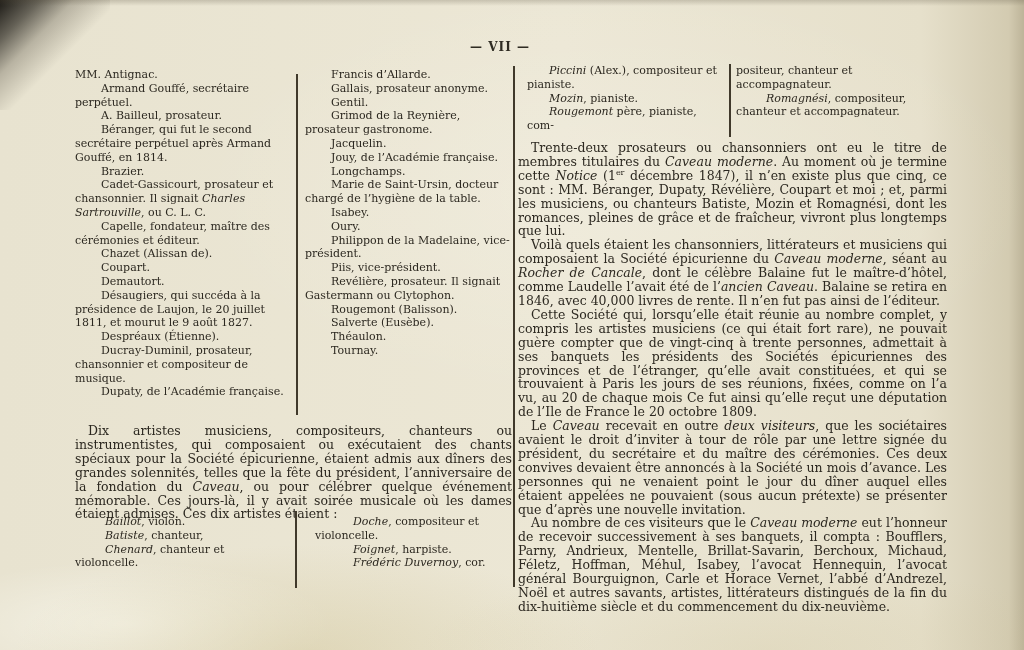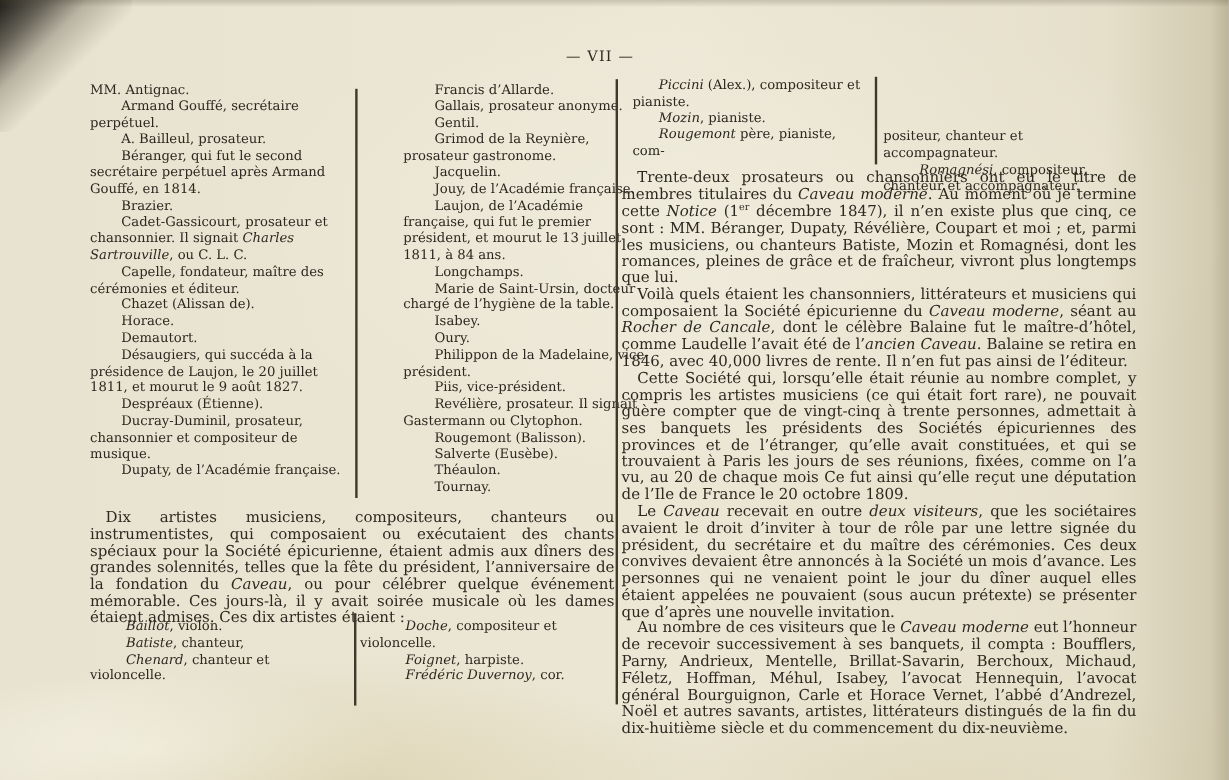--- a/index.html
+++ b/index.html
@@ -22,21 +22,21 @@
     background:linear-gradient(135deg, rgba(18,16,12,0.95) 0%, rgba(30,27,21,0.65) 18%, rgba(60,54,42,0.28) 34%, rgba(60,54,42,0) 55%);
     pointer-events:none;
   }
   #top-edge{
     position:absolute;left:0;top:0;right:0;height:6px;
     background:linear-gradient(180deg, rgba(90,82,64,0.25), rgba(90,82,64,0));
     pointer-events:none;
   }
   #folio{
     position:absolute;top:40px;left:0;width:1000px;
-    text-align:center;font-size:12px;font-weight:normal;
+    text-align:center;font-size:12px;font-weight:bold;
     letter-spacing:1px;color:#2f2b22;
   }
   .col{position:absolute;font-size:11px;line-height:13.8px;}
   .col p{margin:0;text-indent:0;}
   .col p.ind{text-indent:26px;}
   .paras{position:absolute;font-size:12.5px;line-height:13.9px;text-align:justify;}
   .paras p{margin:0;text-indent:13px;}
   .vrule{position:absolute;width:2px;background:#40392b;}
   sup{font-size:8px;line-height:0;vertical-align:super;}
   #artists-left p.ind{text-indent:30px;}
@@ -56,38 +56,37 @@
 
   <div id="col1" class="col" style="left:75px;top:68px;width:216px;">
       <p>MM. Antignac.</p>
       <p class="ind">Armand Gouffé, secrétaire perpétuel.</p>
       <p class="ind">A. Bailleul, prosateur.</p>
       <p class="ind">Béranger, qui fut le second secrétaire perpétuel après Armand Gouffé, en 1814.</p>
       <p class="ind">Brazier.</p>
       <p class="ind">Cadet-Gassicourt, prosateur et chansonnier. Il signait <i>Charles Sartrouville</i>, ou C. L. C.</p>
       <p class="ind">Capelle, fondateur, maître des cérémonies et éditeur.</p>
       <p class="ind">Chazet (Alissan de).</p>
-      <p class="ind">Horace.</p>
+      <p class="ind">Coupart.</p>
       <p class="ind">Demautort.</p>
       <p class="ind">Désaugiers, qui succéda à la présidence de Laujon, le 20 juillet 1811, et mourut le 9 août 1827.</p>
       <p class="ind">Despréaux (Étienne).</p>
       <p class="ind">Ducray-Duminil, prosateur, chansonnier et compositeur de musique.</p>
       <p class="ind">Dupaty, de l’Académie française.</p>
     </div>
 
   <div class="vrule" style="left:296px;top:74px;height:341px;"></div>
 
-  <div id="col2" class="col" style="left:305px;top:68px;width:206px;margin-left:31px;">
+  <div id="col2" class="col" style="left:305px;top:68px;width:206px;">
       <p class="ind">Francis d’Allarde.</p>
       <p class="ind">Gallais, prosateur anonyme.</p>
       <p class="ind">Gentil.</p>
       <p class="ind">Grimod de la Reynière, prosateur gastronome.</p>
       <p class="ind">Jacquelin.</p>
       <p class="ind">Jouy, de l’Académie française.</p>
-      <p class="ind">Laujon, de l’Académie française, qui fut le premier président, et mourut le 13 juillet 1811, à 84 ans.</p>
       <p class="ind">Longchamps.</p>
       <p class="ind">Marie de Saint-Ursin, docteur chargé de l’hygiène de la table.</p>
       <p class="ind">Isabey.</p>
       <p class="ind">Oury.</p>
       <p class="ind">Philippon de la Madelaine, vice-président.</p>
       <p class="ind">Piis, vice-président.</p>
       <p class="ind">Revélière, prosateur. Il signait Gastermann ou Clytophon.</p>
       <p class="ind">Rougemont (Balisson).</p>
       <p class="ind">Salverte (Eusèbe).</p>
       <p class="ind">Théaulon.</p>
@@ -97,21 +96,21 @@
   <div class="vrule" style="left:513px;top:66px;height:521px;"></div>
 
   <div id="col3" class="col" style="left:527px;top:64px;width:199px;">
       <p class="ind"><i>Piccini</i> (Alex.), compositeur et pianiste.</p>
       <p class="ind"><i>Mozin</i>, pianiste.</p>
       <p class="ind"><i>Rougemont</i> père, pianiste, com-</p>
     </div>
 
   <div class="vrule" style="left:729px;top:64px;height:73px;"></div>
 
-  <div id="col4" class="col" style="left:736px;top:64px;width:210px;margin-top:43px;">
+  <div id="col4" class="col" style="left:736px;top:64px;width:210px;">
       <p>positeur, chanteur et accompagnateur.</p>
       <p class="ind"><i>Romagnési</i>, compositeur, chanteur et accompagnateur.</p>
     </div>
 
   <div id="right-text" class="paras" style="left:518px;top:141px;width:429px;">
       <p>Trente-deux prosateurs ou chansonniers ont eu le titre de membres titulaires du <i>Caveau moderne</i>. Au moment où je termine cette <i>Notice</i> (1<sup>er</sup> décembre 1847), il n’en existe plus que cinq, ce sont : MM. Béranger, Dupaty, Révélière, Coupart et moi ; et, parmi les musiciens, ou chanteurs Batiste, Mozin et Romagnési, dont les romances, pleines de grâce et de fraîcheur, vivront plus longtemps que lui.</p>
       <p>Voilà quels étaient les chansonniers, littérateurs et musiciens qui composaient la Société épicurienne du <i>Caveau moderne</i>, séant au <i>Rocher de Cancale</i>, dont le célèbre Balaine fut le maître-d’hôtel, comme Laudelle l’avait été de l’<i>ancien Caveau</i>. Balaine se retira en 1846, avec 40,000 livres de rente. Il n’en fut pas ainsi de l’éditeur.</p>
       <p>Cette Société qui, lorsqu’elle était réunie au nombre complet, y compris les artistes musiciens (ce qui était fort rare), ne pouvait guère compter que de vingt-cinq à trente personnes, admettait à ses banquets les présidents des Sociétés épicuriennes des provinces et de l’étranger, qu’elle avait constituées, et qui se trouvaient à Paris les jours de ses réunions, fixées, comme on l’a vu, au 20 de chaque mois Ce fut ainsi qu’elle reçut une députation de l’Ile de France le 20 octobre 1809.</p>
       <p>Le <i>Caveau</i> recevait en outre <i>deux visiteurs</i>, que les sociétaires avaient le droit d’inviter à tour de rôle par une lettre signée du président, du secrétaire et du maître des cérémonies. Ces deux convives devaient être annoncés à la Société un mois d’avance. Les personnes qui ne venaient point le jour du dîner auquel elles étaient appelées ne pouvaient (sous aucun prétexte) se présenter que d’après une nouvelle invitation.</p>
       <p>Au nombre de ces visiteurs que le <i>Caveau moderne</i> eut l’honneur de recevoir successivement à ses banquets, il compta : Boufflers, Parny, Andrieux, Mentelle, Brillat-Savarin, Berchoux, Michaud, Féletz, Hoffman, Méhul, Isabey, l’avocat Hennequin, l’avocat général Bourguignon, Carle et Horace Vernet, l’abbé d’Andrezel, Noël et autres savants, artistes, littérateurs distingués de la fin du dix-huitième siècle et du commencement du dix-neuvième.</p>
@@ -122,19 +121,19 @@
     </div>
 
   <div id="artists-left" class="col" style="left:75px;top:515px;width:212px;">
       <p class="ind"><i>Baillot</i>, violon.</p>
       <p class="ind"><i>Batiste</i>, chanteur,</p>
       <p class="ind"><i>Chenard</i>, chanteur et violoncelle.</p>
     </div>
 
   <div class="vrule" style="left:295px;top:511px;height:77px;"></div>
 
-  <div id="artists-right" class="col" style="left:300px;top:515px;width:207px;">
+  <div id="artists-right" class="col" style="left:315px;top:515px;width:207px;">
       <p class="ind"><i>Doche</i>, compositeur et violoncelle.</p>
       <p class="ind"><i>Foignet</i>, harpiste.</p>
       <p class="ind"><i>Frédéric Duvernoy</i>, cor.</p>
     </div>
 
 </div>
 
 </body></html>

